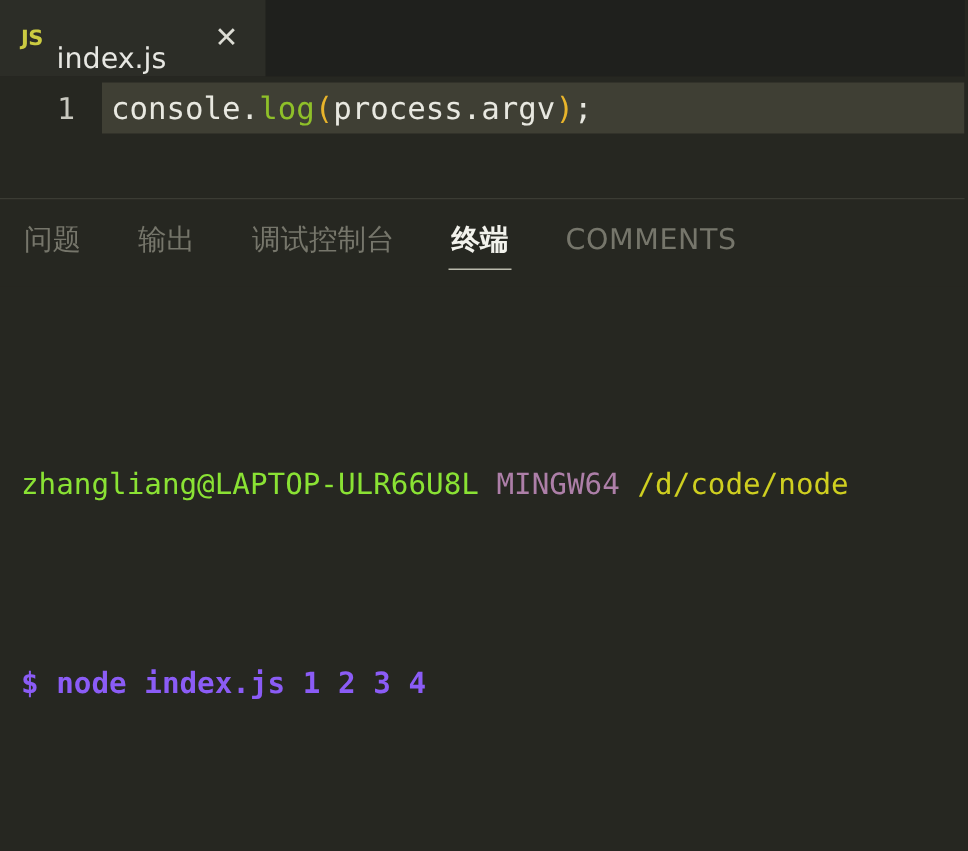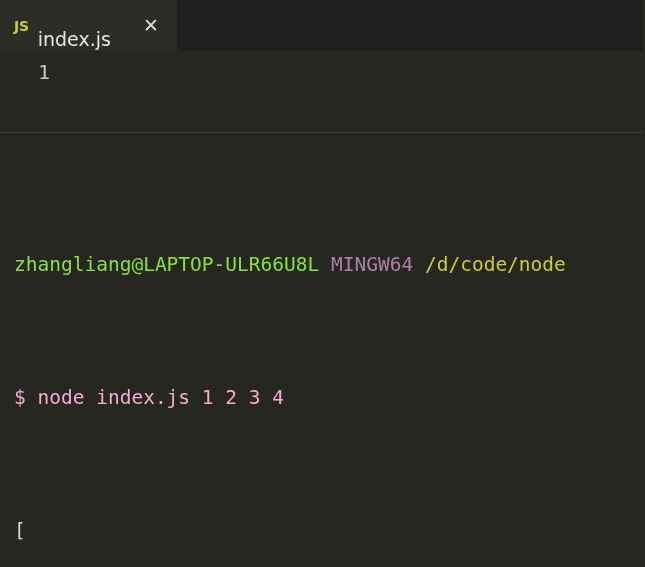--- a/index.html
+++ b/index.html
@@ -173,45 +173,53 @@
     font-family: "DejaVu Sans Mono", monospace;
     font-size: 19.5px;
     line-height: 30px;
     white-space: pre;
     overflow: hidden;
   }
   .term-line { white-space: pre; margin-top: 13px; }
   .t-user  { color: #8ae234; }
   .t-host  { color: #ad7fa8; }
   .t-path  { color: #cfcf20; }
-  .t-white { color: #f9a8d4; }
+  .t-white { color: #8b5cf6; font-weight: bold; }
   .t-punct { color: #d9d9d1; }
 </style>
 </head>
 <body>
 
 <div id="app">
 
   <div class="tabbar">
     <div class="tab">
       <span class="js-icon">JS</span>
       <span class="tab-label">index.js</span>
       <span class="tab-close">✕</span>
     </div>
     <div class="tabbar-filler"></div>
   </div>
 
   <div class="editor">
     <div class="code-row">
       <div class="gutter">1</div>
+      <div class="code-line"><span class="tok-plain">console</span><span class="tok-plain">.</span><span class="tok-fn">log</span><span class="tok-paren">(</span><span class="tok-prop">process</span><span class="tok-prop">.</span><span class="tok-prop">argv</span><span class="tok-paren">)</span><span class="tok-plain">;</span></div>
     </div>
   </div>
 
   <div class="divider"></div>
 
+  <div class="panel-tabs">
+    <div class="ptab">问题</div>
+    <div class="ptab">输出</div>
+    <div class="ptab">调试控制台</div>
+    <div class="ptab active">终端</div>
+    <div class="ptab comments">COMMENTS</div>
+  </div>
 
   <div class="terminal">
     <div class="term-line"><span class="t-user">zhangliang@LAPTOP-ULR66U8L</span><span class="t-white"> </span><span class="t-host">MINGW64</span><span class="t-white"> </span><span class="t-path">/d/code/node</span></div>
 
     <div class="term-line t-white">$ node index.js 1 2 3 4</div>
 
     <div class="term-line t-punct">[</div>
 
     
 

